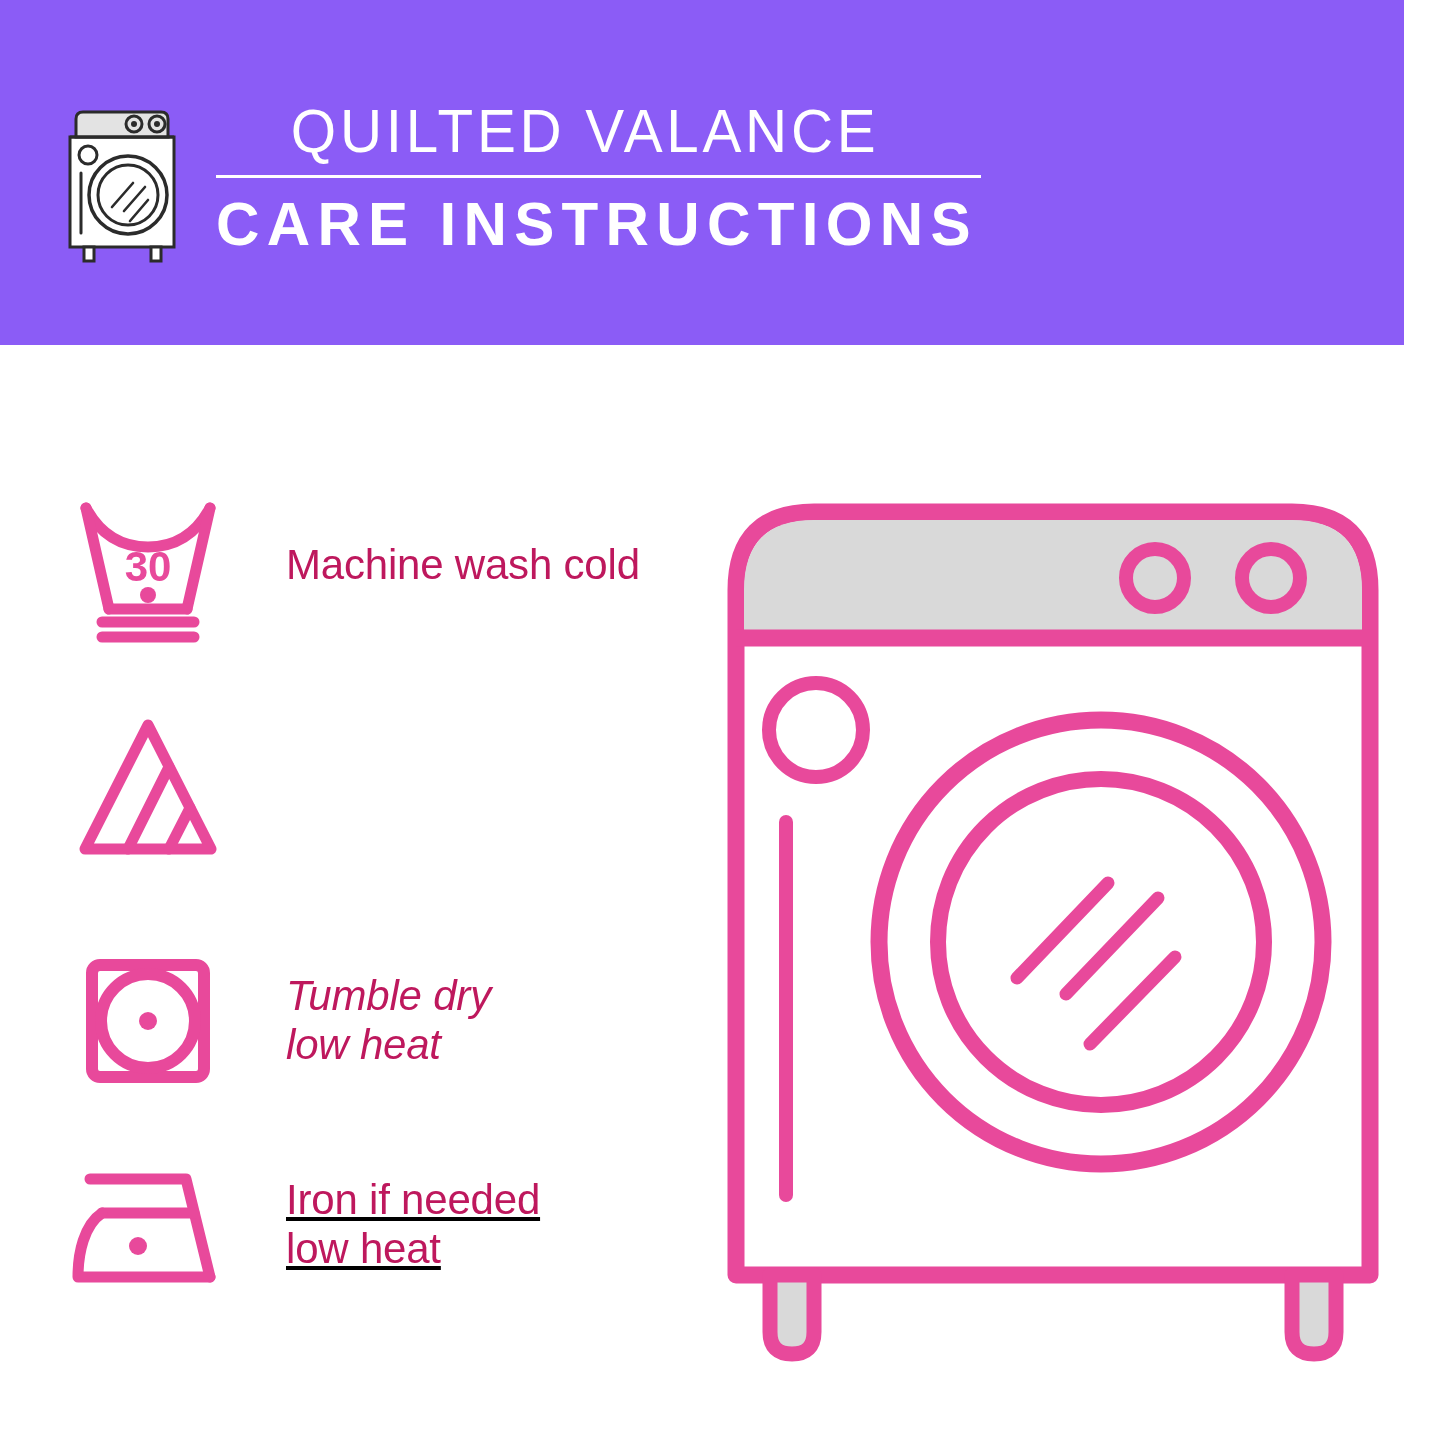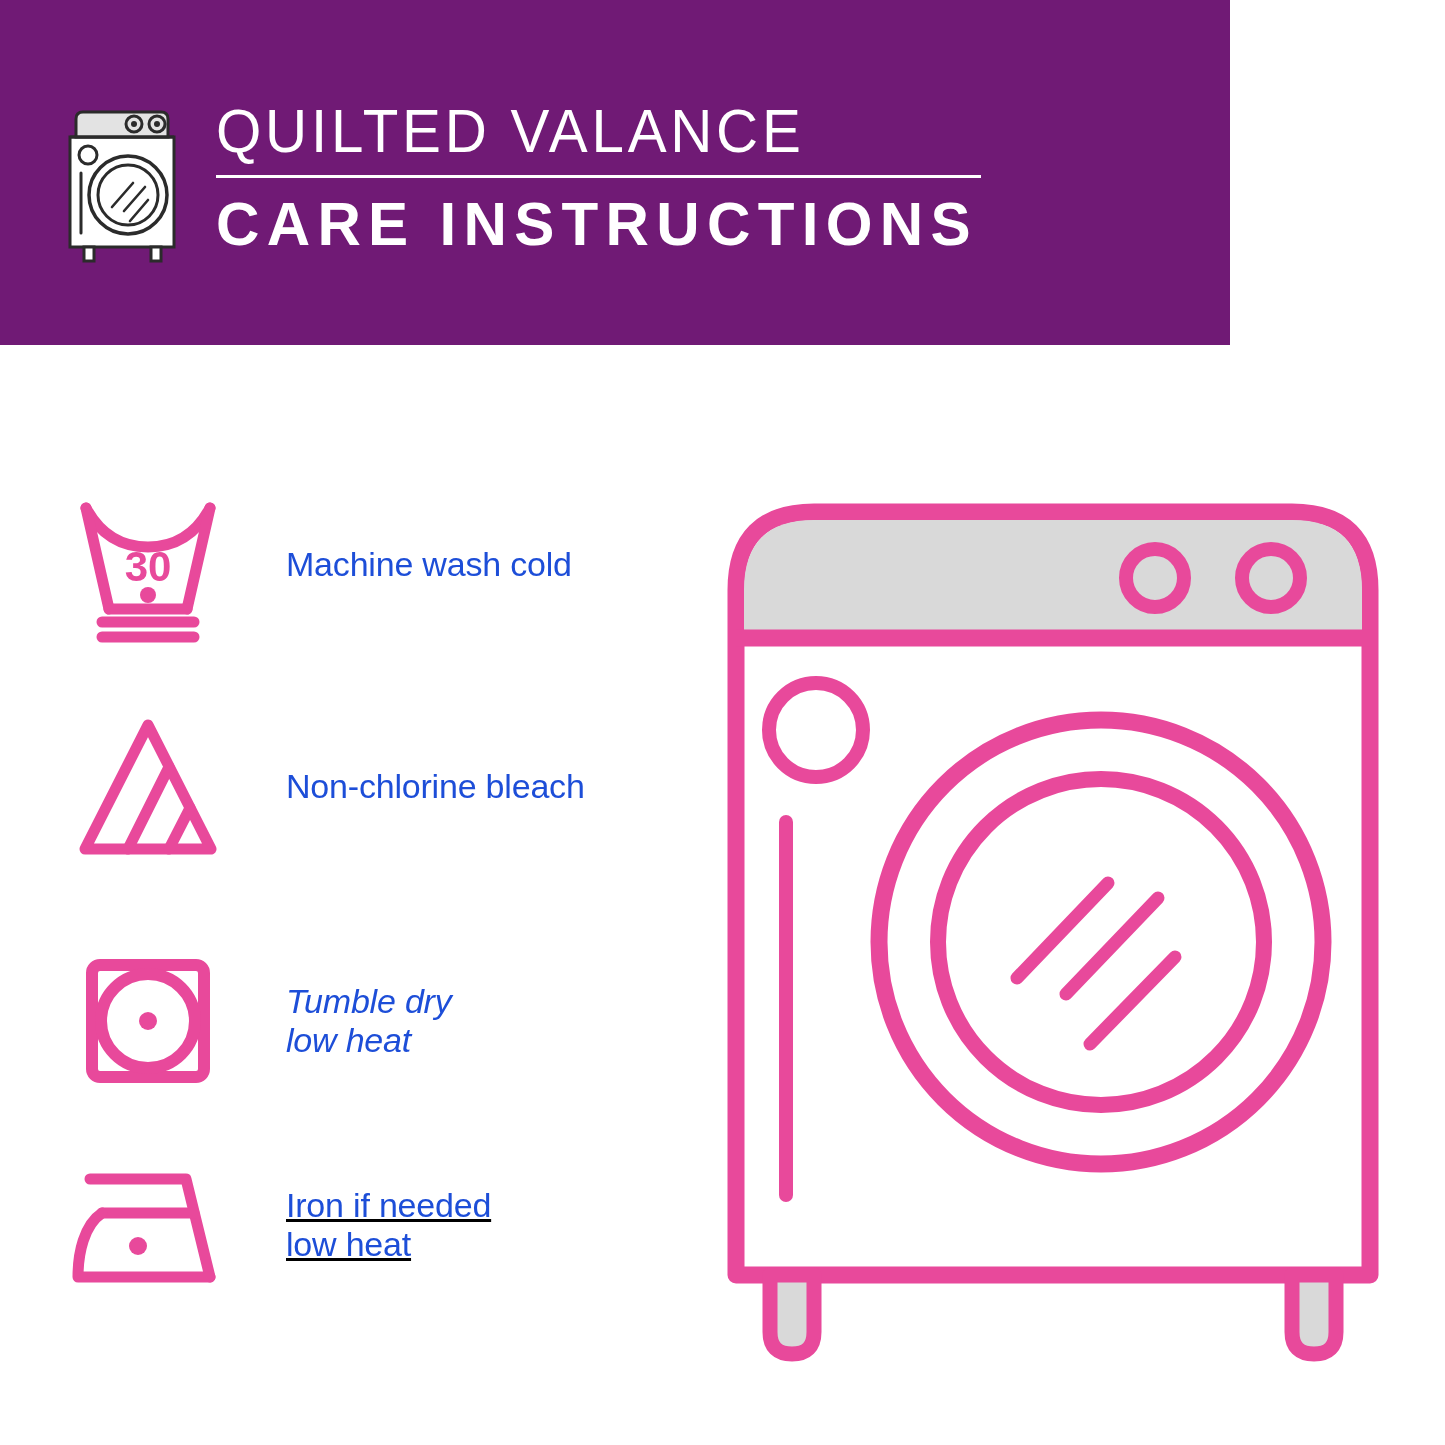--- a/index.html
+++ b/index.html
@@ -13,24 +13,25 @@
     font-family: "Liberation Sans", sans-serif;
     overflow: hidden;
     position: relative;
   }
 
   
   #header-banner {
     position: absolute;
     left: 0;
     top: 0;
-    width: 1230px;
+    width: 1404px;
     height: 345px;
-    background: #701a75;
+    background: #8b5cf6;
     box-sizing: border-box;
+    text-align: center;
   }
   #header-inner {
     position: absolute;
     left: 62px;
     top: 95px;
     display: flex;
     flex-direction: row;
     align-items: flex-start;
   }
   #header-logo-icon {
@@ -92,23 +93,23 @@
     align-items: center;
     width: 560px;
   }
   .care-icon {
     flex: none;
     width: 160px;
     height: 160px;
   }
   .care-text {
     margin-left: 58px;
-    color: #1d4ed8;
-    font-family: "Liberation Sans", sans-serif;
-    font-size: 34px;
+    color: #be185d;
+    font-family: "Liberation Sans", sans-serif;
+    font-size: 42px;
     line-height: 1.16;
     font-weight: 400;
     letter-spacing: -0.2px;
   }
   .care-text .line { display: block; white-space: nowrap; }
 
   #care-row-0 { top: 140px; }
   #care-row-1 { top: 362px; }
   #care-row-2 { top: 596px; font-style: italic; }
   #care-row-3 { top: 800px; text-decoration: underline; }
@@ -194,21 +195,20 @@
     <span class="care-icon">
       <svg viewBox="0 0 160 160" width="160" height="160" aria-hidden="true">
         <g fill="none" stroke="#E8499B" stroke-width="11" stroke-linecap="round" stroke-linejoin="round">
           <path d="M80 18 L143 142 L17 142 Z"></path>
           <path d="M101 60 L60 142"></path>
           <path d="M122 101 L101 142"></path>
         </g>
       </svg>
     </span>
     <div class="care-text">
-      <span class="line">Non-chlorine bleach</span>
     </div>
   </div>
 
   <div class="care-row" id="care-row-2">
     <span class="care-icon">
       <svg viewBox="0 0 160 160" width="160" height="160" aria-hidden="true">
         <rect x="24" y="24" width="112" height="112" rx="8" ry="8" fill="none" stroke="#E8499B" stroke-width="12"></rect>
         <circle cx="80" cy="80" r="47" fill="none" stroke="#E8499B" stroke-width="12"></circle>
         <circle cx="80" cy="80" r="9" fill="#E8499B"></circle>
       </svg>

